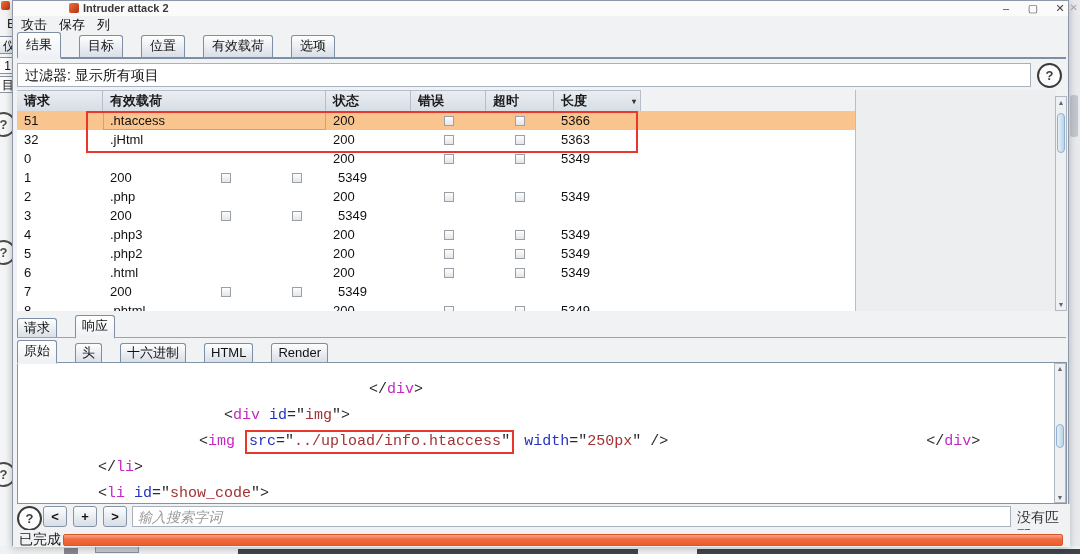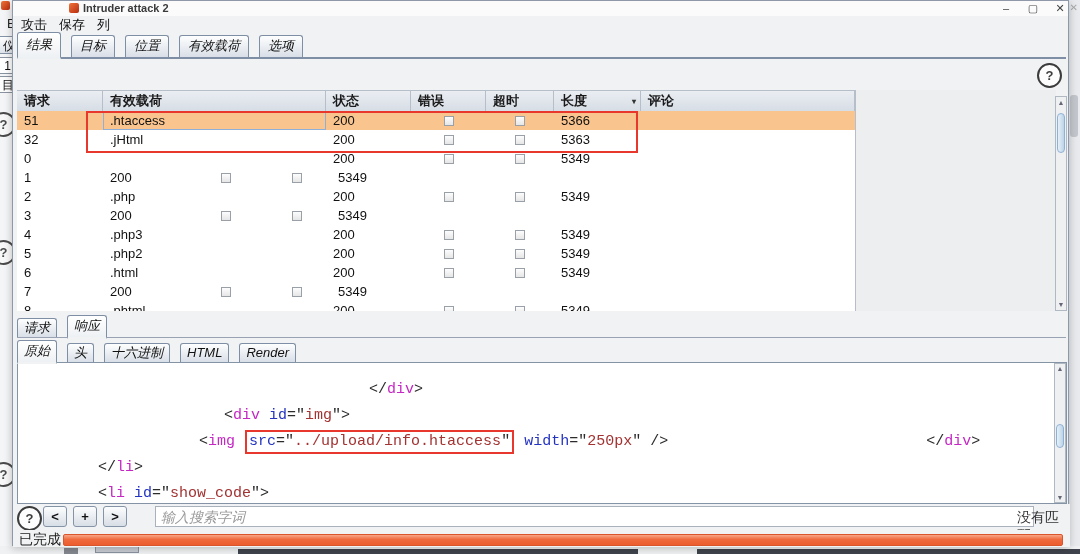--- a/index.html
+++ b/index.html
@@ -34,21 +34,21 @@
   .title-icon{position:absolute;left:56px;top:2px;width:10px;height:10px;border-radius:2px;
     background:linear-gradient(135deg,#f07438,#b72c10);}
   .title-text{position:absolute;left:70px;top:1px;font-size:11px;font-weight:bold;color:#3a3a3a;}
   .win-btn{position:absolute;top:0px;width:22px;height:14px;text-align:center;font-size:11px;color:#444;line-height:14px;}
   .menubar{position:absolute;left:0;top:15px;width:100%;height:18px;background:#f1f2f4;display:flex;gap:12px;
     padding-left:8px;font-size:13px;align-items:center;box-sizing:border-box;}
   
   .tabrow{position:absolute;display:flex;align-items:flex-end;border-bottom:2px solid #7e8ea4;box-sizing:border-box;}
   .tabrow-main{left:4px;top:33px;width:1049px;height:25px;}
   .tab{height:21px;line-height:20px;padding:0 8px;border:1px solid #7e8ea4;border-bottom:none;
-    border-radius:3px 3px 0 0;background:linear-gradient(#fdfefe,#d9dfe8);margin-right:10px;font-size:13px;font-style:italic;}
+    border-radius:3px 3px 0 0;background:linear-gradient(#fdfefe,#d9dfe8);margin-right:18px;font-size:13px;}
   .tab.sel{background:linear-gradient(#ffffff,#eef1f4);height:24px;line-height:23px;margin-bottom:-2px;
     border-bottom:2px solid #eef1f4;position:relative;z-index:3;}
   
   .filterbox{position:absolute;left:4px;top:62px;width:1014px;height:24px;background:#fff;
     border:1px solid #a9b1bd;box-sizing:border-box;font-size:14px;line-height:22px;padding-left:7px;}
   .help-circle{position:absolute;width:21px;height:21px;border:2px solid #3c3c3c;border-radius:50%;
     background:#fdfdfd;color:#3c3c3c;font-weight:bold;font-size:13px;text-align:center;line-height:21px;box-sizing:content-box;}
   
   .thead{position:absolute;left:4px;top:89px;height:20px;display:flex;
     background:linear-gradient(#eaeef3,#d7dde5);border-top:1px solid #b6bec9;border-bottom:1px solid #9aa5b2;}
@@ -85,21 +85,21 @@
   .tk-g{color:#c427c4;}
   .tk-a{color:#2433c0;}
   .tk-v{color:#a33232;}
   .tk-t{color:#111;font-family:"Liberation Sans",sans-serif;font-weight:bold;}
   .redbox{border:2px solid #e8382d;padding:0 2px;margin:0 1px;display:inline-block;line-height:20px;}
   
   .searchbar{position:absolute;left:0;top:503px;width:1057px;height:26px;background:#f1f2f4;}
   .sbtn{position:absolute;top:2px;width:24px;height:21px;border:1px solid #8593a6;border-radius:3px;
     background:linear-gradient(#fcfdfe,#d8dee6);font-size:13px;font-weight:bold;text-align:center;line-height:20px;box-sizing:border-box;}
   .search-input{position:absolute;left:119px;top:2px;width:879px;height:21px;border:1px solid #a9b1bd;
-    box-sizing:border-box;font-size:14px;font-style:italic;padding:0 5px;font-family:"Liberation Sans",sans-serif;margin-left:23px;}
+    box-sizing:border-box;font-size:14px;font-style:italic;padding:0 5px;font-family:"Liberation Sans",sans-serif;}
   .search-input::placeholder{color:#999;font-style:italic;}
   .no-match{position:absolute;left:1004px;top:5px;font-size:14px;color:#333;}
   
   .statusbar{position:absolute;left:0;top:529px;width:1057px;height:17px;background:#f1f2f4;}
   .status-text{position:absolute;left:6px;top:1px;font-size:14px;color:#222;}
   .progress-track{position:absolute;left:50px;top:4px;width:1000px;height:12px;background:#fbe9e2;border-radius:2px;}
   .progress-fill{height:100%;border-radius:2px;
     background:linear-gradient(#f9a586,#ef6a3e 45%,#ec5c2e);border:1px solid #d9552c;box-sizing:border-box;}
 </style>
 </head>
@@ -142,30 +142,30 @@
       </div>
 
     <div class="tabrow tabrow-main" id="main-tabs">
         <div class="tab sel">结果</div>
         <div class="tab">目标</div>
         <div class="tab">位置</div>
         <div class="tab">有效载荷</div>
         <div class="tab">选项</div>
       </div>
 
+    <div class="filterbox">过滤器: 显示所有项目</div>
     <div class="help-circle" style="left:1024px;top:62px;">?</div>
 
     <div class="thead" id="table-header">
         <div class="hcell" style="width: 86px;">请求</div>
         <div class="hcell" style="width: 223px;">有效载荷</div>
         <div class="hcell" style="width: 85px;">状态</div>
         <div class="hcell" style="width: 75px;">错误</div>
         <div class="hcell" style="width: 68px;">超时</div>
         <div class="hcell" style="width: 87px;">长度<span class="sort">▾</span></div>
-        <div class="hcell" style="width: 214px;">评论</div>
       </div>
     <div class="tbody" id="table-body">
         <div class="trow rsel">
           <div class="tcell cell-request" style="width: 86px;">51</div>
           <div class="tcell cell-payload" style="width: 223px;">.htaccess</div>
           <div class="tcell cell-status" style="width: 85px;">200</div>
           <div class="tcell cbcell" style="width: 75px;">
             <div class="cb"></div>
           </div>
           <div class="tcell cbcell" style="width: 68px;">

